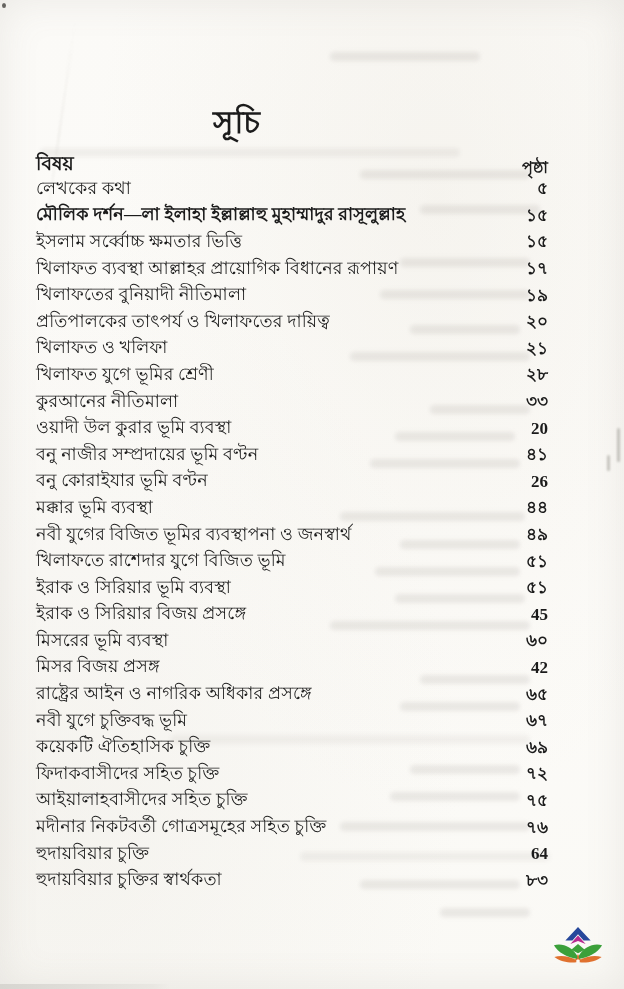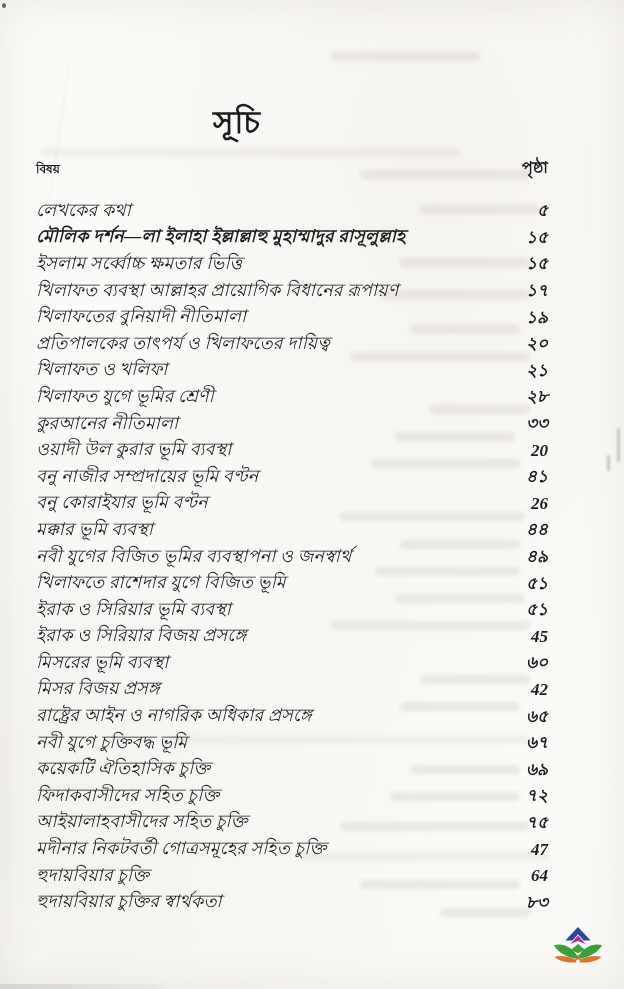--- a/index.html
+++ b/index.html
@@ -24,28 +24,28 @@
     background:rgba(150,145,135,.16);
     filter:blur(2px);
   }
   .smudge.v{width:3px;filter:blur(1px);background:rgba(110,106,98,.35);}
 
   .title{
     position:absolute;top:98px;left:0;width:474px;
     text-align:center;font-size:31px;font-weight:700;letter-spacing:1px;
   }
   .col-subject{
-    position:absolute;left:36px;top:160px;font-size:12px;font-weight:700;
+    position:absolute;left:36px;top:149px;font-size:19px;font-weight:700;
   }
   .col-page{
     position:absolute;right:76px;top:155px;font-size:16px;font-weight:700;
   }
 
   .toc{
-    position:absolute;left:36px;right:74px;top:198px;font-style:italic;
+    position:absolute;left:36px;right:74px;top:176px;
   }
   .row{
     display:flex;justify-content:space-between;align-items:center;
     height:26.6px;white-space:nowrap;
   }
   .row .label{font-size:17.5px;font-weight:500;letter-spacing:.2px;}
   .row .num{font-size:17px;font-weight:600;padding-right:2px;}
   .row.bold .label{font-weight:800;}
 
   .logo{position:absolute;left:551px;top:924px;width:54px;height:50px;}
@@ -223,21 +223,21 @@
       <span class="num">৭২</span>
     </div>
 
     <div class="row">
       <span class="label">আইয়ালাহবাসীদের সহিত চুক্তি</span>
       <span class="num">৭৫</span>
     </div>
 
     <div class="row">
       <span class="label">মদীনার নিকটবর্তী গোত্রসমূহের সহিত চুক্তি</span>
-      <span class="num">47</span>
+      <span class="num">৭৬</span>
     </div>
 
     <div class="row">
       <span class="label">হুদায়বিয়ার চুক্তি</span>
       <span class="num">64</span>
     </div>
 
     <div class="row">
       <span class="label">হুদায়বিয়ার চুক্তির স্বার্থকতা</span>
       <span class="num">৮৩</span>

